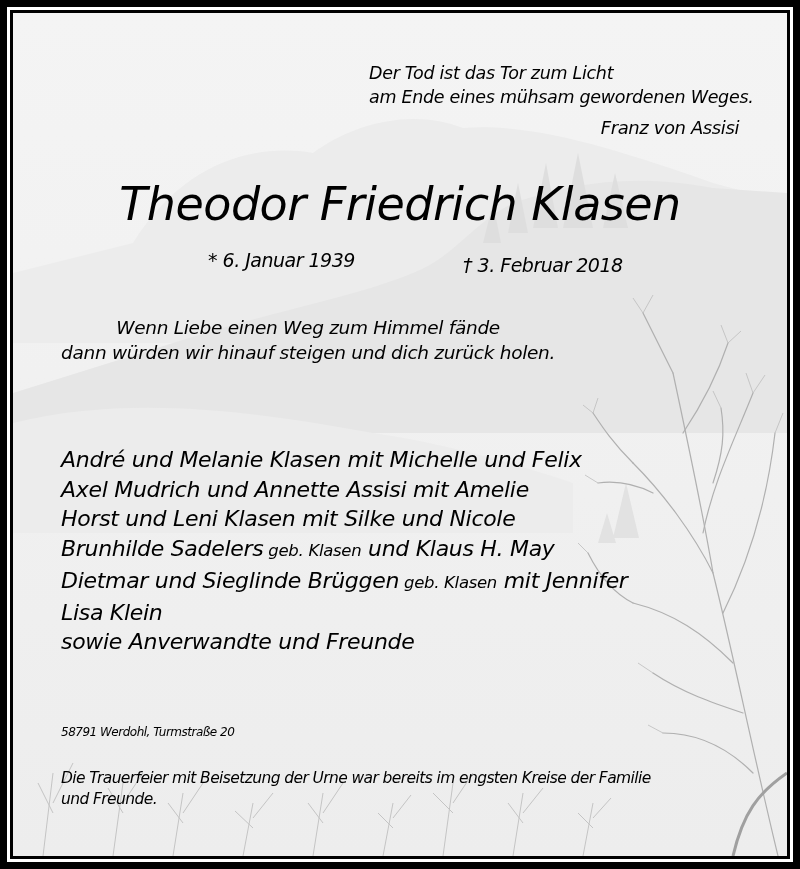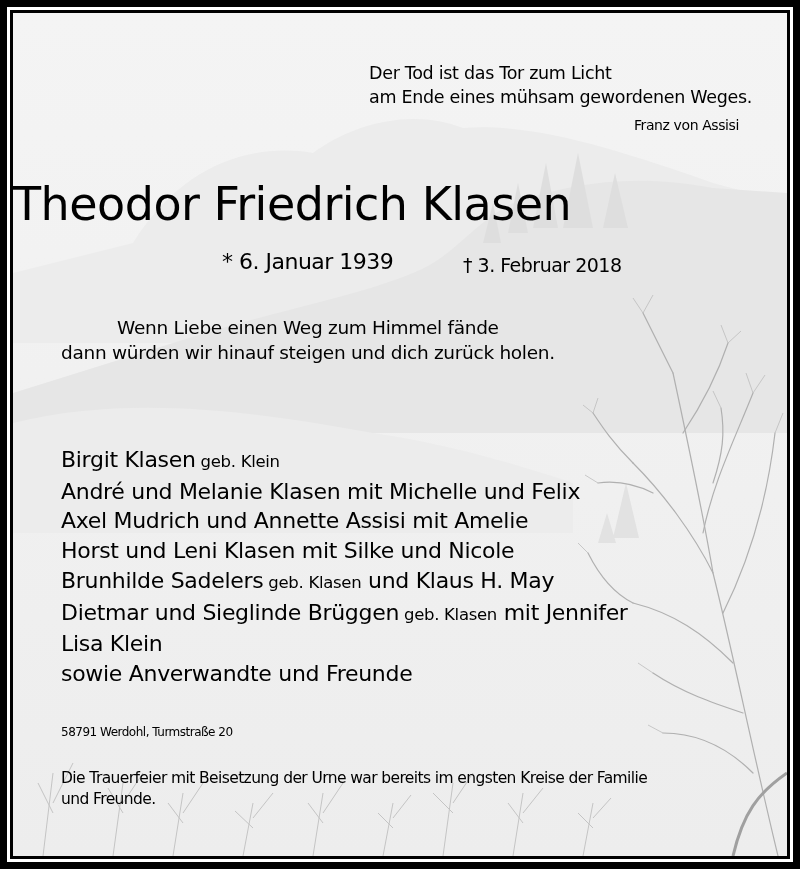--- a/index.html
+++ b/index.html
@@ -15,29 +15,29 @@
     .frame-white {
       position: absolute; left: 7px; top: 7px; right: 7px; bottom: 7px;
       background: #fff;
     }
     .frame-inner {
       position: absolute; left: 10px; top: 10px; right: 10px; bottom: 10px;
       background: #000;
     }
     .paper {
       position: absolute; left: 13px; top: 13px; right: 13px; bottom: 13px;
-      background: #be185d; overflow: hidden;
+      background: #be185d; overflow: hidden; font-style: italic;
     }
     .bg-svg { position: absolute; left: 0; top: 0; width: 774px; height: 843px; }
     .txt { position: absolute; color: #000; white-space: nowrap; }
 
     .quote { left: 356px; top: 48px; font-size: 17.5px; line-height: 24px; letter-spacing: -0.3px; }
-    .quote-author { right: 48px; top: 104px; font-size: 14px; letter-spacing: -0.4px; text-align: right; margin-left: 36px; }
-    .name { left: 0; width: 774px; top: 164px; font-size: 46px; letter-spacing: -0.5px; }
-    .birth { left: 209px; top: 236px; font-size: 22px; letter-spacing: -0.5px; text-align: right; }
+    .quote-author { right: 48px; top: 104px; font-size: 18px; letter-spacing: -0.4px; text-align: right; margin-left: 36px; }
+    .name { left: 0; width: 774px; top: 164px; font-size: 46px; text-align: center; letter-spacing: -0.5px; }
+    .birth { left: 195px; top: 236px; font-size: 19px; letter-spacing: -0.5px; text-align: right; }
     .death { left: 418px; top: 241px; font-size: 19px; letter-spacing: -0.5px; margin-left: 32px; }
     .poem { left: 48px; top: 303px; font-size: 18.5px; line-height: 24.5px; letter-spacing: -0.3px; text-align: center; }
     .family { left: 48px; top: 432px; font-size: 22px; line-height: 29.7px; letter-spacing: -0.3px; }
     .family .small { font-size: 16.5px; }
     .address { left: 48px; top: 712px; font-size: 12px; letter-spacing: -0.5px; }
     .notice { left: 48px; top: 755px; font-size: 15.5px; line-height: 21px; letter-spacing: -0.6px; }
   </style>
 </head>
 <body>
 
@@ -107,21 +107,20 @@
   <div class="txt name">Theodor Friedrich Klasen</div>
   <div class="txt birth">* 6. Januar 1939</div>
   <div class="txt death">† 3. Februar 2018</div>
 
   <div class="txt poem">
     <div>Wenn Liebe einen Weg zum Himmel fände</div>
     <div>dann würden wir hinauf steigen und dich zurück holen.</div>
   </div>
 
   <div class="txt family">
-    <div><span>Birgit Klasen</span><span class="small"> geb. Klein</span><span></span></div>
     <div><span>André und Melanie Klasen mit Michelle und Felix</span></div>
     <div><span>Axel Mudrich und Annette Assisi mit Amelie</span></div>
     <div><span>Horst und Leni Klasen mit Silke und Nicole</span></div>
     <div><span>Brunhilde Sadelers</span><span class="small"> geb. Klasen</span><span> und Klaus H. May</span></div>
     <div><span>Dietmar und Sieglinde Brüggen</span><span class="small"> geb. Klasen</span><span> mit Jennifer</span></div>
     <div><span>Lisa Klein</span></div>
     <div><span>sowie Anverwandte und Freunde</span></div>
   </div>
 
   <div class="txt address">58791 Werdohl, Turmstraße 20</div>

